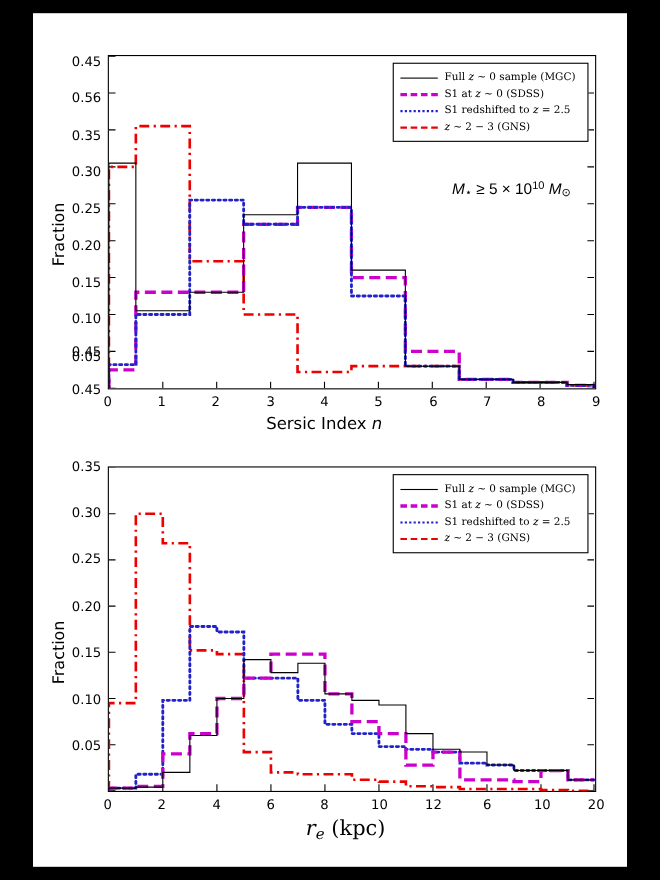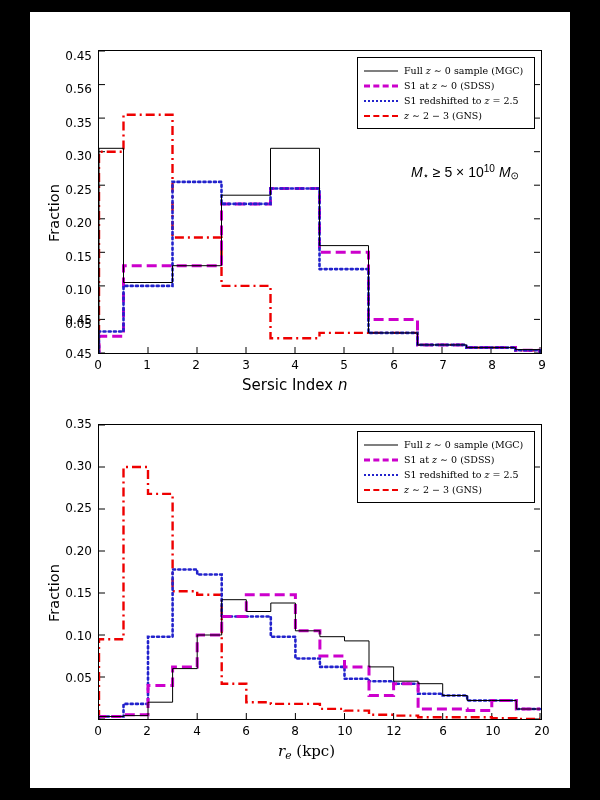--- a/index.html
+++ b/index.html
@@ -262,21 +262,21 @@
       <div class="tick-label xtick" style="left:117px; top:324px;">2</div>
       <div class="tick-label xtick" style="left:167px; top:324px;">4</div>
       <div class="tick-label xtick" style="left:216px; top:324px;">6</div>
       <div class="tick-label xtick" style="left:265px; top:324px;">8</div>
       <div class="tick-label xtick" style="left:315px; top:324px;">10</div>
       <div class="tick-label xtick" style="left:364px; top:324px;text-align:right;">12</div>
       <div class="tick-label xtick" style="left:413px; top:324px;">6</div>
       <div class="tick-label xtick" style="left:463px; top:324px;">10</div>
       <div class="tick-label xtick" style="left:512px; top:324px;">20</div>
 
-      <div class="axis-label" style="left:248px; top:342px; font-family:'DejaVu Serif', serif; font-size:15px;"><span class="math-i">r</span><span class="sub math-i">e</span> (kpc)</div>
+      <div class="axis-label" style="left:248px; top:342px; font-family:'DejaVu Serif', serif; font-size:19px;"><span class="math-i">r</span><span class="sub math-i">e</span> (kpc)</div>
 
       <div class="plot-area" id="axes-bottom">
         <svg width="442" height="294" viewBox="0 0 442 294">
           <g stroke="#000000" stroke-width="1">
             <line x1="0" y1="294" x2="0" y2="288"></line>
             <line x1="49" y1="294" x2="49" y2="288"></line>
             <line x1="98.2" y1="294" x2="98.2" y2="288"></line>
             <line x1="147.3" y1="294" x2="147.3" y2="288"></line>
             <line x1="196.4" y1="294" x2="196.4" y2="288"></line>
             <line x1="245.5" y1="294" x2="245.5" y2="288"></line>

